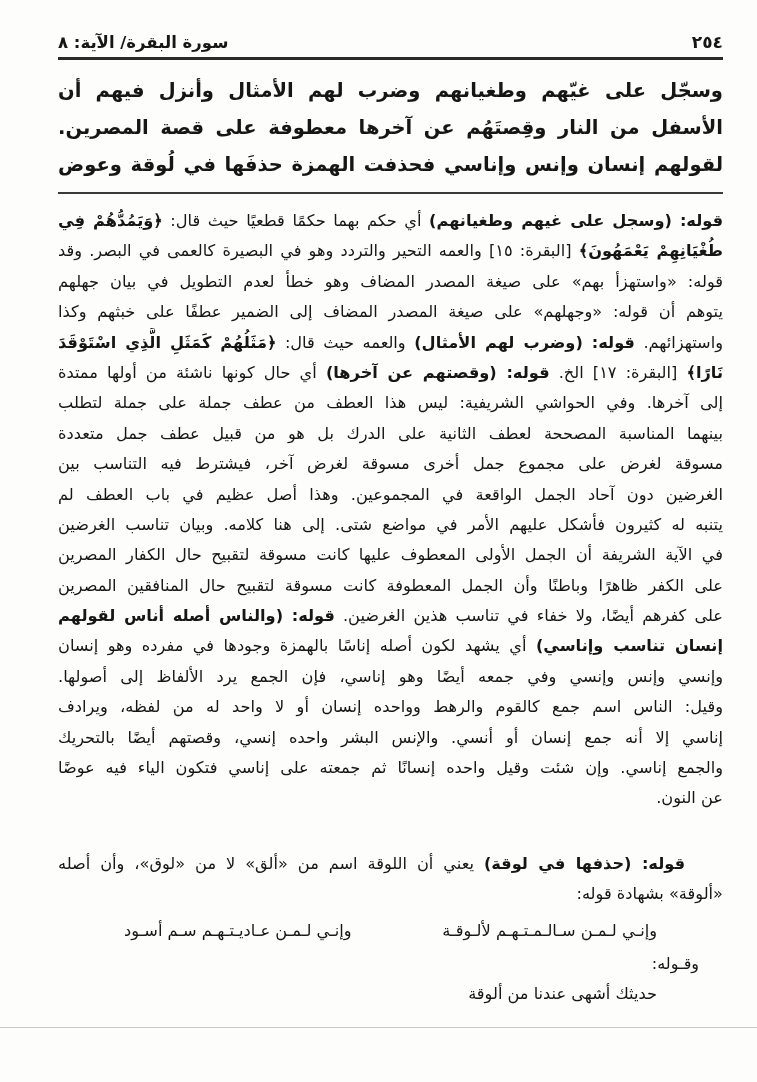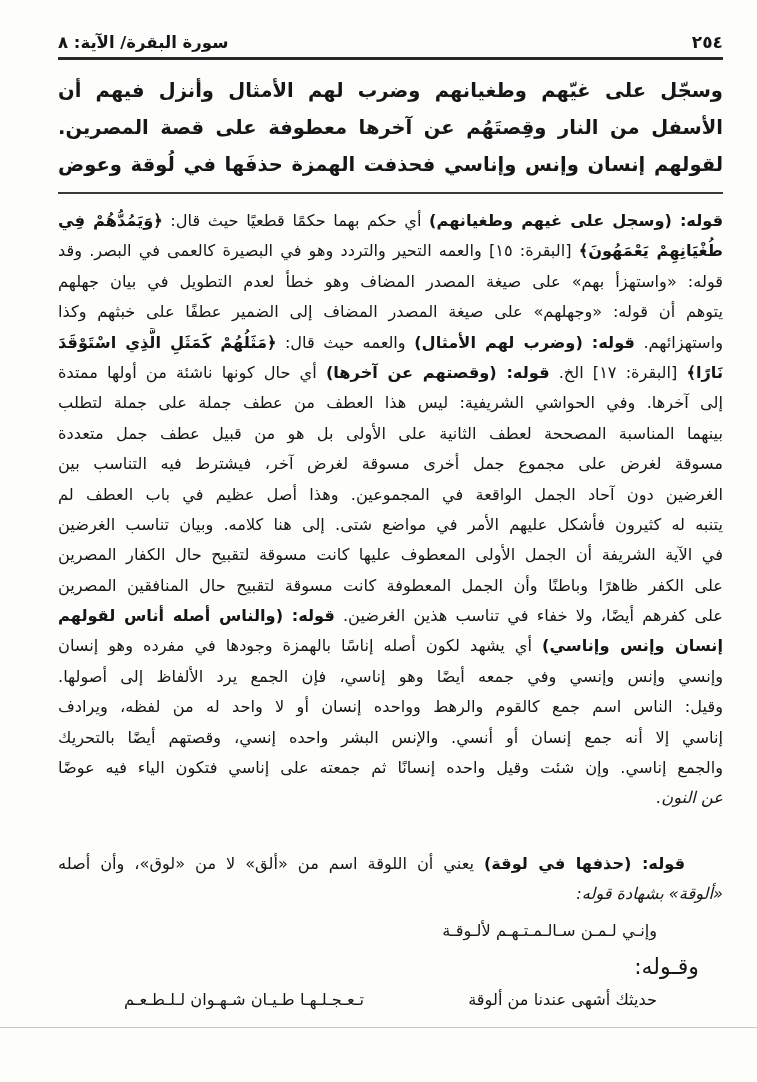--- a/index.html
+++ b/index.html
@@ -23,33 +23,33 @@
   .header-rule{border-bottom:3px solid #2a2a2a;margin-top:5px;}
   
   .matn{direction:rtl;margin-top:12px;font-size:19.5px;font-weight:700;}
   .matn .line{line-height:37px;max-height:37px;overflow:hidden;}
   
   .section-divider{border-bottom:2px solid #3a3a3a;margin-top:9px;}
   
   .sharh{direction:rtl;margin-top:12px;font-size:16.2px;font-weight:400;}
   .sharh .line{line-height:30.4px;max-height:30.4px;overflow:hidden;}
   .line.j{text-align:justify;text-align-last:justify;}
-  .line.last{text-align:right;text-align-last:right;font-style:italic;}
+  .line.last{text-align:right;text-align-last:right;}
   .line.indent{padding-right:38px;margin-top:35px;}
   .b{font-weight:700;}
   .para2{margin-top:9px;}
   
   .verse{
     direction:rtl;
     display:flex;justify-content:space-between;
     margin:7px 66px 0 66px;
     font-size:16.2px;line-height:28px;
   }
   .verse .hemistich{white-space:nowrap;}
-  .connector{direction:rtl;text-align:right;padding-right:24px;margin-top:9px;font-size:22px;}
+  .connector{direction:rtl;text-align:right;padding-right:24px;margin-top:9px;font-size:16px;}
   
   .page-edge-line{position:absolute;left:0;right:0;top:1027px;height:1px;background:#9a9a9a;opacity:.55;}
 </style>
 </head>
 <body>
 
 <div class="page">
   <div class="content">
 
     <div class="header-row">
@@ -68,46 +68,46 @@
 
     <div class="sharh">
       <div id="para1">
           <div class="line j"><span class="b">قوله: (وسجل على غيهم وطغيانهم)</span><span> أي حكم بهما حكمًا قطعيًا حيث قال: </span><span class="b">﴿وَيَمُدُّهُمْ فِي</span></div>
           <div class="line j"><span class="b">طُغْيَانِهِمْ يَعْمَهُونَ﴾</span><span> [البقرة: ١٥] والعمه التحير والتردد وهو في البصيرة كالعمى في البصر. وقد</span></div>
           <div class="line j"><span>قوله: «واستهزأ بهم» على صيغة المصدر المضاف وهو خطأ لعدم التطويل في بيان جهلهم</span></div>
           <div class="line j"><span>يتوهم أن قوله: «وجهلهم» على صيغة المصدر المضاف إلى الضمير عطفًا على خبثهم وكذا</span></div>
           <div class="line j"><span>واستهزائهم. </span><span class="b">قوله: (وضرب لهم الأمثال)</span><span> والعمه حيث قال: </span><span class="b">﴿مَثَلُهُمْ كَمَثَلِ الَّذِي اسْتَوْقَدَ</span></div>
           <div class="line j"><span class="b">نَارًا﴾</span><span> [البقرة: ١٧] الخ. </span><span class="b">قوله: (وقصتهم عن آخرها)</span><span> أي حال كونها ناشئة من أولها ممتدة</span></div>
           <div class="line j"><span>إلى آخرها. وفي الحواشي الشريفية: ليس هذا العطف من عطف جملة على جملة لتطلب</span></div>
-          <div class="line j"><span>بينهما المناسبة المصححة لعطف الثانية على الأولى بل هو من قبيل عطف جمل متعددة</span></div>
+          <div class="line j"><span>بينهما المناسبة المصححة لعطف الثانية على الدرك بل هو من قبيل عطف جمل متعددة</span></div>
           <div class="line j"><span>مسوقة لغرض على مجموع جمل أخرى مسوقة لغرض آخر، فيشترط فيه التناسب بين</span></div>
           <div class="line j"><span>الغرضين دون آحاد الجمل الواقعة في المجموعين. وهذا أصل عظيم في باب العطف لم</span></div>
           <div class="line j"><span>يتنبه له كثيرون فأشكل عليهم الأمر في مواضع شتى. إلى هنا كلامه. وبيان تناسب الغرضين</span></div>
           <div class="line j"><span>في الآية الشريفة أن الجمل الأولى المعطوف عليها كانت مسوقة لتقبيح حال الكفار المصرين</span></div>
           <div class="line j"><span>على الكفر ظاهرًا وباطنًا وأن الجمل المعطوفة كانت مسوقة لتقبيح حال المنافقين المصرين</span></div>
           <div class="line j"><span>على كفرهم أيضًا، ولا خفاء في تناسب هذين الغرضين. </span><span class="b">قوله: (والناس أصله أناس لقولهم</span></div>
-          <div class="line j"><span class="b">إنسان وإنس وإناسي)</span><span> أي يشهد لكون أصله إناسًا بالهمزة وجودها في مفرده وهو إنسان</span></div>
+          <div class="line j"><span class="b">إنسان تناسب وإناسي)</span><span> أي يشهد لكون أصله إناسًا بالهمزة وجودها في مفرده وهو إنسان</span></div>
           <div class="line j"><span>وإنسي وإنس وإنسي وفي جمعه أيضًا وهو إناسي، فإن الجمع يرد الألفاظ إلى أصولها.</span></div>
           <div class="line j"><span>وقيل: الناس اسم جمع كالقوم والرهط وواحده إنسان أو لا واحد له من لفظه، ويرادف</span></div>
           <div class="line j"><span>إناسي إلا أنه جمع إنسان أو أنسي. والإنس البشر واحده إنسي، وقصتهم أيضًا بالتحريك</span></div>
           <div class="line j"><span>والجمع إناسي. وإن شئت وقيل واحده إنسانًا ثم جمعته على إناسي فتكون الياء فيه عوضًا</span></div>
           <div class="line last"><span>عن النون.</span></div>
         </div>
       <div class="para2" id="para2">
           <div class="line j indent"><span class="b">قوله: (حذفها في لوقة)</span><span> يعني أن اللوقة اسم من «ألق» لا من «لوق»، وأن أصله</span></div>
           <div class="line last"><span>«ألوقة» بشهادة قوله:</span></div>
         </div>
 
       <div class="verse">
         <span class="hemistich">وإنـي لـمـن سـالـمـتـهـم لألـوقـة</span>
+        <span class="hemistich">وإنـي لـمـن عـاديـتـهـم سـم أسـود</span>
       </div>
 
       <div class="connector">وقـوله:</div>
 
       <div class="verse">
         <span class="hemistich">حديثك أشهى عندنا من ألوقة</span>
-        <span class="hemistich">تـعـجـلـهـا طـيـان شـهـوان لـلـطـعـم</span>
       </div>
     </div>
 
   </div>
   <div class="page-edge-line"></div>
 </div>
 
 </body></html>

